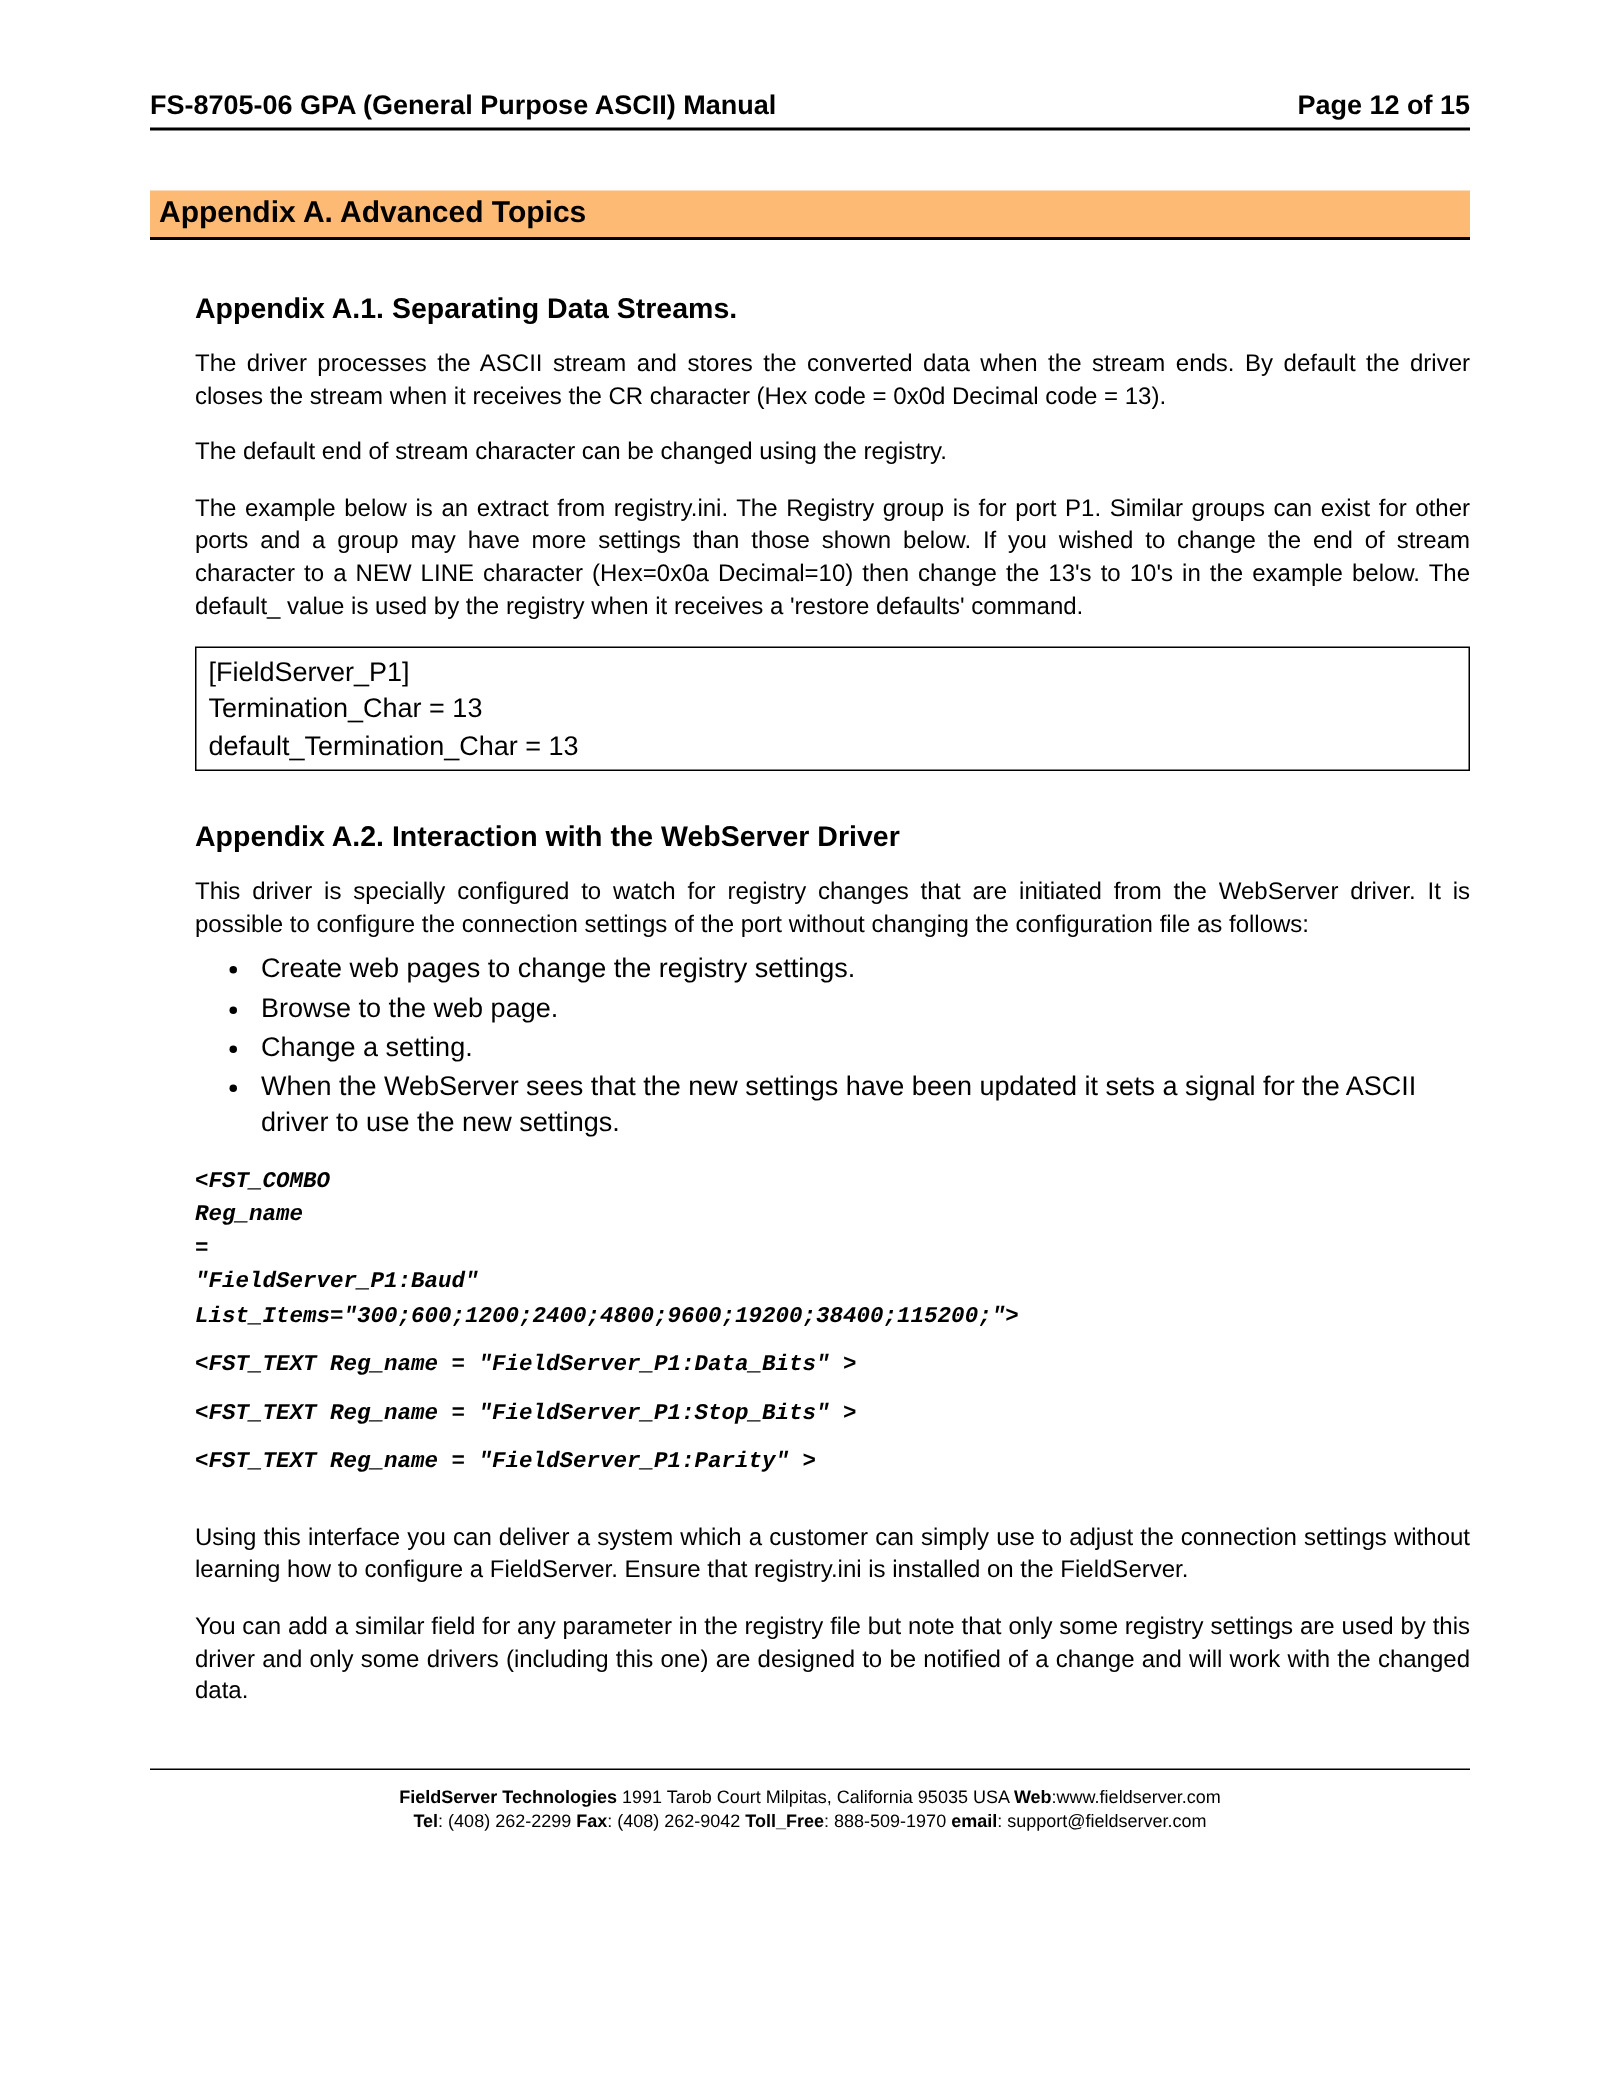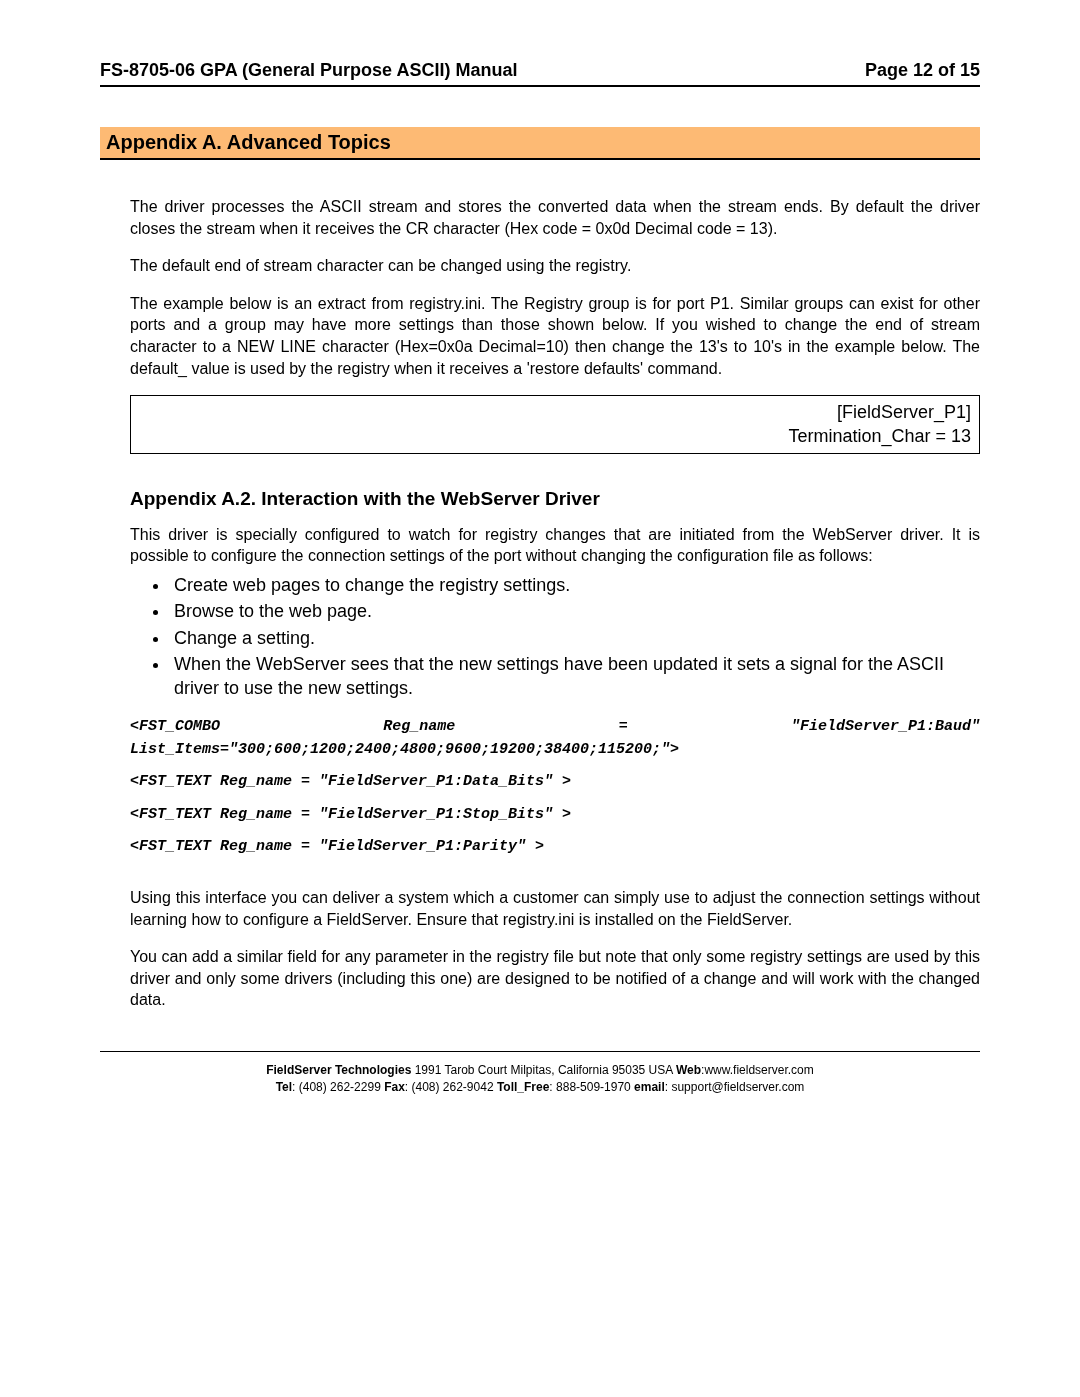--- a/index.html
+++ b/index.html
@@ -43,21 +43,20 @@
     line-height: 1.35;
   }
   .justify { text-align: justify; }
   .code-box {
     border: 1px solid #000;
     font-size: 18px;
     padding: 4px 8px;
     margin: 8px 0 34px 30px;
     line-height: 1.35;
     font-family: Arial, Helvetica, sans-serif;
-    text-align: right;
   }
   ul.bullets {
     list-style: disc;
     margin-left: 70px;
     margin-bottom: 16px;
   }
   ul.bullets li {
     font-size: 18px;
     line-height: 1.35;
     padding-left: 4px;
@@ -94,44 +93,46 @@
 
 <div class="page">
 
   <div class="header-row">
     <span>FS-8705-06 GPA (General Purpose ASCII) Manual</span>
     <span>Page 12 of 15</span>
   </div>
 
   <div class="appendix-bar">Appendix A. Advanced Topics</div>
 
+  <div class="section-title">Appendix A.1.   Separating Data Streams.</div>
 
   <p class="body-text justify">The driver processes the ASCII stream and stores the converted data when the stream ends.  By default the driver closes the stream when it receives the CR character (Hex code = 0x0d Decimal code = 13).</p>
   <p class="body-text">The default end of stream character can be changed using the registry.</p>
   <p class="body-text justify">The example below is an extract from registry.ini.  The Registry group is for port P1.  Similar groups can exist for other ports and a group may have more settings than those shown below.  If you wished to change the end of stream character to a NEW LINE character (Hex=0x0a Decimal=10) then change the 13's to 10's in the example below.  The default_ value is used by the registry when it receives a 'restore defaults' command.</p>
 
   <div class="code-box">
     <div>[FieldServer_P1]</div>
     <div>Termination_Char = 13</div>
+    <div>default_Termination_Char = 13</div>
   </div>
 
   <div class="section-title">Appendix A.2.   Interaction with the WebServer Driver</div>
 
   <p class="body-text justify" style="margin-bottom:6px;">This driver is specially configured to watch for registry changes that are initiated from the WebServer driver.  It is possible to configure the connection settings of the port without changing the configuration file as follows:</p>
 
   <ul class="bullets">
     <li>Create web pages to change the registry settings.</li>
     <li>Browse to the web page.</li>
     <li>Change a setting.</li>
     <li>When the WebServer sees that the new settings have been updated it sets a signal for the ASCII driver to use the new settings.</li>
   </ul>
 
 
   <div class="mono-block">
-    <div class="combo-line" style="margin-bottom:0;">
+    <div class="combo-line" style="margin-bottom:0;flex-direction:column;">
       <span>&lt;FST_COMBO</span>
       <span>Reg_name</span>
       <span>=</span>
       <span>"FieldServer_P1:Baud"</span>
     </div>
     <div class="line">List_Items="300;600;1200;2400;4800;9600;19200;38400;115200;"&gt;</div>
     <div class="line">&lt;FST_TEXT Reg_name = "FieldServer_P1:Data_Bits" &gt;</div>
     <div class="line">&lt;FST_TEXT Reg_name = "FieldServer_P1:Stop_Bits" &gt;</div>
     <div class="line" style="margin-bottom:0;">&lt;FST_TEXT Reg_name = "FieldServer_P1:Parity" &gt;</div>
   </div>

